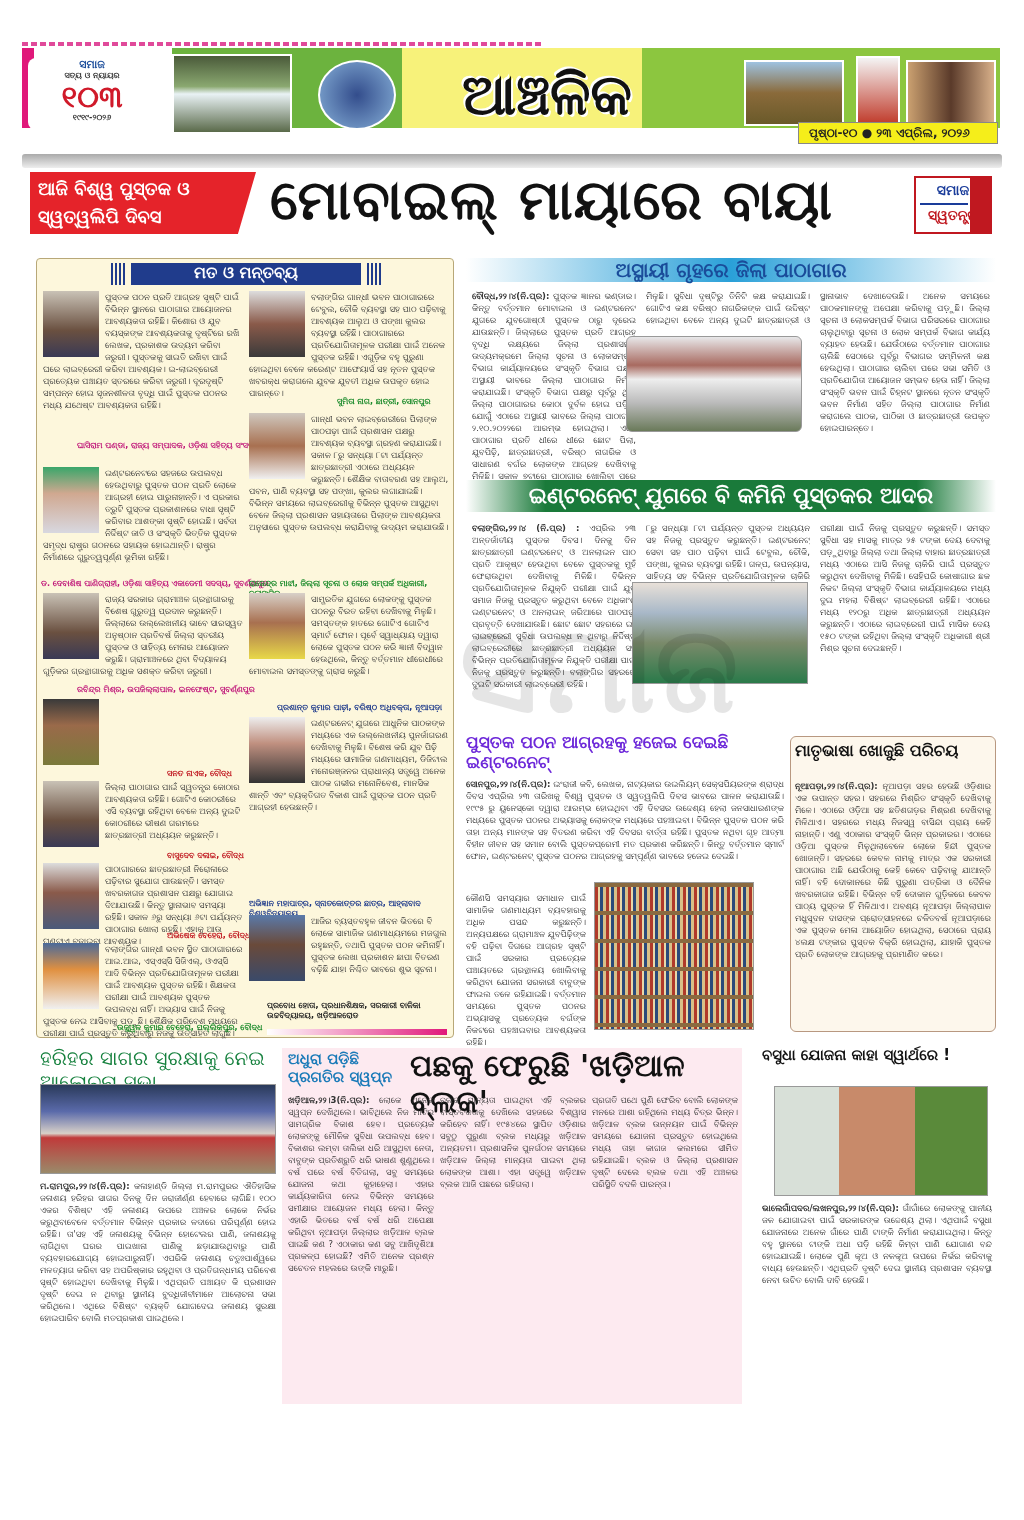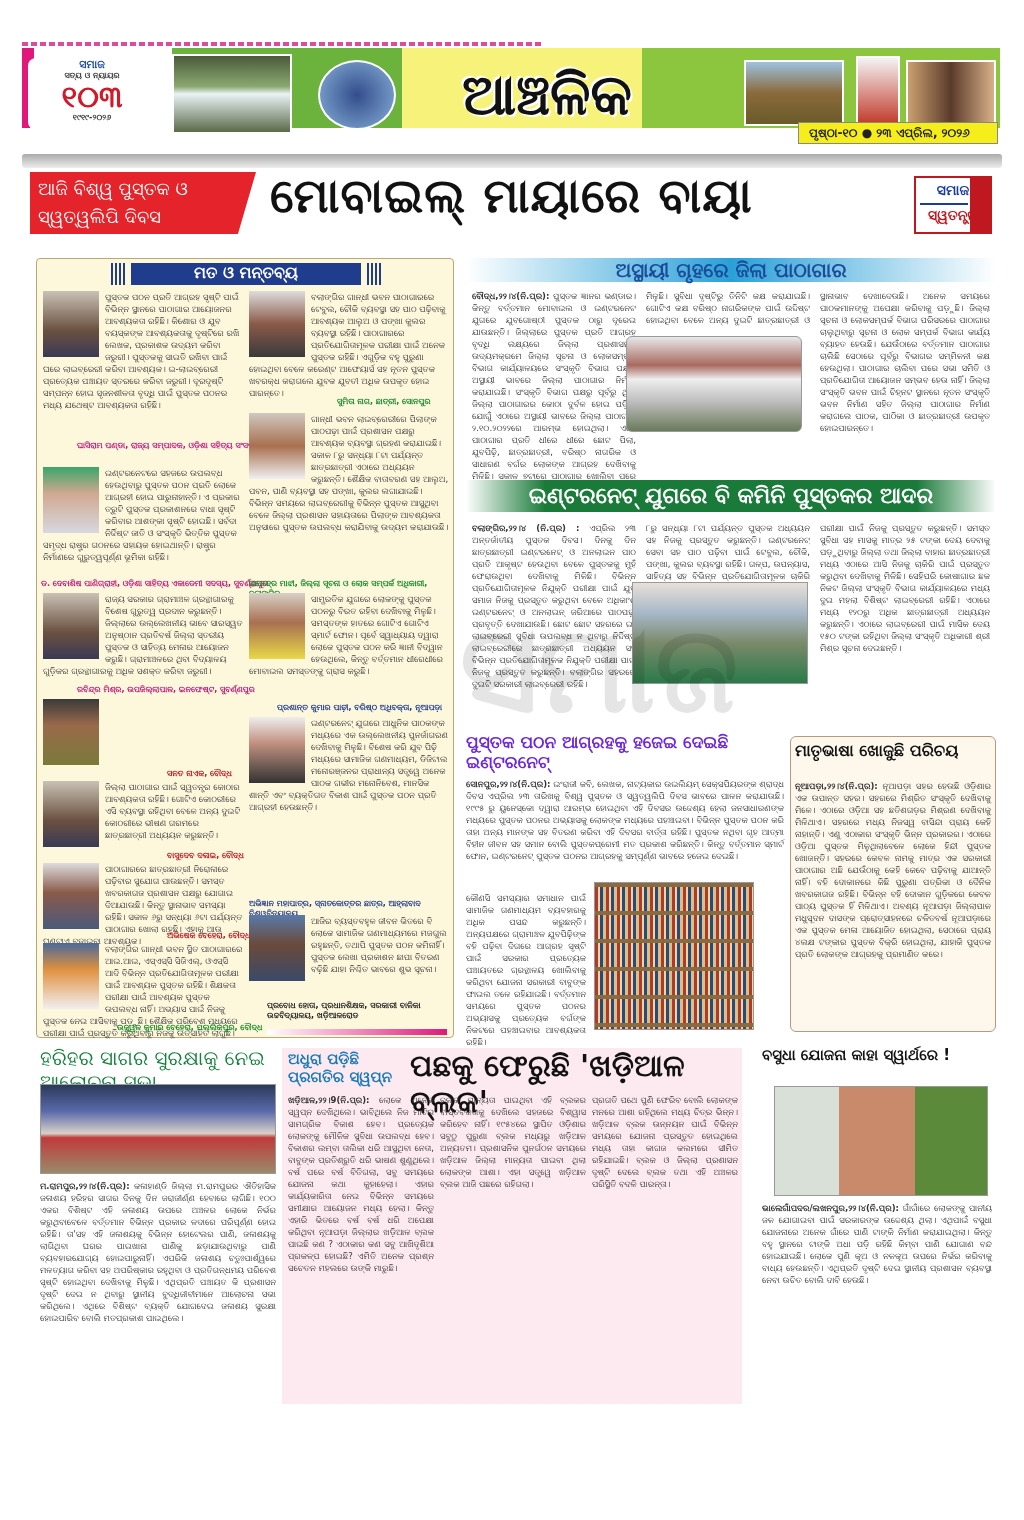--- a/index.html
+++ b/index.html
@@ -15,22 +15,22 @@
 .photo{position:absolute;border:2px solid #fff}
 .ph-water{left:150px;top:6px;width:120px;height:80px;background:linear-gradient(180deg,#4a5a3a,#8aa870 40%,#e9f2f5 50%,#5a6a4a)}
 .ph-temple{left:296px;top:12px;width:78px;height:70px;border-radius:50%;background:radial-gradient(circle,#334d8c,#87b0d8)}
 .mast-title{position:absolute;left:440px;top:14px;font-size:56px;font-weight:bold;color:#111;text-shadow:2px 2px 0 #fff,-2px -2px 0 #fff}
 .ph-hill{left:722px;top:12px;width:100px;height:66px;background:linear-gradient(180deg,#9ec2e0,#8a6a3a 50%,#6a5a2a)}
 .ph-woman{left:834px;top:8px;width:44px;height:70px;background:linear-gradient(180deg,#f4f4f4,#c03a2a)}
 .ph-kids{left:884px;top:12px;width:90px;height:66px;background:linear-gradient(90deg,#caa070,#5a3a2a,#d8b08a)}
 .pagebadge{position:absolute;left:776px;top:80px;width:200px;height:22px;background:#f5ee1a;border:1px solid #888;font-size:12px;font-weight:bold;padding:3px 10px;color:#222}
 .hdrule{left:22px;top:154px;width:980px;height:14px;background:linear-gradient(180deg,#aaa,#eee);border-radius:3px}
 .banner{left:30px;top:168px;width:965px;height:70px}
-.kicker{position:absolute;left:0;top:4px;width:226px;height:62px;background:#e5232a;color:#fff;font-weight:normal;font-size:18px;line-height:28px;padding:3px 8px;clip-path:polygon(0 0,100% 0,92% 100%,0 100%)}
-.headline{position:absolute;left:240px;top:0;font-size:47px;font-weight:bold;color:#111;letter-spacing:1px}
+.kicker{position:absolute;left:0;top:4px;width:226px;height:62px;background:#e5232a;color:#fff;font-weight:bold;font-size:18px;line-height:28px;padding:3px 8px;clip-path:polygon(0 0,100% 0,92% 100%,0 100%)}
+.headline{position:absolute;left:240px;top:0;font-size:55px;font-weight:bold;color:#111;letter-spacing:1px}
 .brand{position:absolute;left:884px;top:8px;width:78px;height:58px;border:2px solid #c01820;background:#fff;color:#1a3c9a;font-weight:bold;font-size:14px;text-align:center;padding-top:4px}
 .brand .pen{position:absolute;right:0;top:0;width:20px;height:54px;background:#c01820}
 .opinion{left:36px;top:258px;width:418px;height:780px;background:#fdf7dc;border:1px solid #b8a878;border-radius:4px}
 .op-title{position:absolute;left:94px;top:4px;width:230px;height:22px;background:#203c8c;color:#fff;font-size:16px;font-weight:bold;text-align:center}
 .op-bars{position:absolute;top:4px;width:14px;height:22px;background:repeating-linear-gradient(90deg,#203c8c 0 2px,transparent 2px 4px)}
 .op-item{position:absolute;font-size:8.5px;line-height:12px;color:#333}
 .op-item .pic{float:left;width:56px;height:66px;margin:0 6px 2px 0;background:linear-gradient(180deg,#c9c2b6,#6a5040 60%,#3a3a55)}
 .op-name{position:absolute;font-size:8px;font-weight:bold}
 .sec-band{height:24px;font-size:20px;font-weight:bold;text-align:center;line-height:24px}
 .col-text{font-size:8.5px;line-height:12px;color:#333;text-align:justify}
@@ -212,21 +212,21 @@
   <div class="col-text" style="position:absolute;top:134px;width:236px">
     <b>ମ.ରାମପୁର,୨୨।୪(ନି.ପ୍ର):</b>
     <span>କଳାହାଣ୍ଡି ଜିଲ୍ଲା ମ.ରାମପୁରର ଐତିହାସିକ ଜଳାଶୟ ହରିହର ସାଗର ଦିନକୁ ଦିନ ଜରାଜୀର୍ଣ୍ଣ ହେବାରେ ଲାଗିଛି। ୧୦୦ ଏକର ବିଶିଷ୍ଟ ଏହି ଜଳାଶୟ ଉପରେ ଅଞ୍ଚଳର ଲୋକେ ନିର୍ଭର କରୁଥିବାବେଳେ ବର୍ତ୍ତମାନ ବିଭିନ୍ନ ପ୍ରକାର ଳଦାରେ ପରିପୂର୍ଣ୍ଣ ହୋଇ ରହିଛି। ତା'ସହ ଏହି ଜଳାଶୟକୁ ବିଭିନ୍ନ ହୋଟେଲର ପାଣି, ଜଳାଶୟକୁ ଲାଗିଥିବା ଘରର ପାଇଖାନା ପାଣିକୁ ଛଡ଼ାଯାଉଥିବାରୁ ପାଣି ବ୍ୟବହାରଯୋଗ୍ୟ ହୋଇପାରୁନାହିଁ। ଏପରିକି ଜଳାଶୟ ଚତୁଃପାର୍ଶ୍ୱରେ ମଳତ୍ୟାଗ କରିବା ସହ ଅପରିଷ୍କାର ରହୁଥିବା ଓ ପ୍ରତିଗନ୍ଧମୟ ପରିବେଶ ସୃଷ୍ଟି ହୋଇଥିବା ଦେଖିବାକୁ ମିଳୁଛି। ଏଥିପ୍ରତି ପଞ୍ଚାୟତ କି ପ୍ରଶାସନ ଦୃଷ୍ଟି ଦେଇ ନ ଥିବାରୁ ସ୍ଥାନୀୟ ବୁଦ୍ଧିଜୀବୀମାନେ ଆଲୋଚନା ସଭା କରିଥିଲେ। ଏଥିରେ ବିଶିଷ୍ଟ ବ୍ୟକ୍ତି ଯୋଗଦେଇ ଜଳାଶୟ ସୁରକ୍ଷା ହୋଇପାରିବ ବୋଲି ମତପ୍ରକାଶ ପାଇଥିଲେ।</span>
   </div>
 </div>
 
 <div class="abs" style="left:282px;top:1048px;width:460px;height:356px;background:#fdeaf0">
   <div style="position:absolute;left:6px;top:2px;font-size:15px;font-weight:bold;color:#1a7ab8;line-height:18px;width:110px">ଅଧୁରା ପଡ଼ିଛି ପ୍ରଗତିର ସ୍ୱପ୍ନ</div>
   <div style="position:absolute;left:128px;top:0;font-size:30px;font-weight:bold;color:#111">ପଛକୁ ଫେରୁଛି 'ଖଡ଼ିଆଳ ବ୍ଲକ'</div>
   <div class="col-text" style="position:absolute;left:6px;top:46px;width:146px">
-    <b>ଖଡ଼ିଆଳ,୨୨।9(ନି.ପ୍ର):</b>
+    <b>ଖଡ଼ିଆଳ,୨୨।3(ନି.ପ୍ର):</b>
     <span>ଲୋକେ ଅନେକ ସ୍ୱପ୍ନ ଦେଖିଥିଲେ। ଭାବିଥିଲେ ନିଜ ମାଟିର ସାମଗ୍ରିକ ବିକାଶ ହେବ। ପ୍ରତ୍ୟେକ ଲୋକଙ୍କୁ ମୌଳିକ ସୁବିଧା ଉପଲବ୍ଧ ହେବ। ବିକାଶର ଲମ୍ବା ତାଲିକା ଧରି ଆସୁଥିବା ନେତା, ବାବୁଙ୍କ ପ୍ରତିଶ୍ରୁତି ଧରି ଭାଷଣ ଶୁଣୁଥିଲେ। ବର୍ଷ ପରେ ବର୍ଷ ବିତିଗଲା, ସବୁ ସମୟରେ ଯୋଜନା କଥା କୁହାହେଲା। ଏହାର କାର୍ଯ୍ୟକାରିତା ନେଇ ବିଭିନ୍ନ ସମୟରେ ସମୀକ୍ଷାର ଆୟୋଜନ ମଧ୍ୟ ହେଲା। କିନ୍ତୁ ଏହାରି ଭିତରେ ବର୍ଷ ବର୍ଷ ଧରି ଅପେକ୍ଷା କରିଥିବା ନୂଆପଡ଼ା ଜିଲ୍ଲାର ଖଡ଼ିଆଳ ବ୍ଲକ ପାଇଛି କଣ ? ଏଠାକାର କଣ ସବୁ ଆଖିଦୃଶିଆ ପ୍ରକଳ୍ପ ହୋଇଛି? ଏମିତି ଅନେକ ପ୍ରଶ୍ନ ସଚେତନ ମହଲରେ ଉଙ୍କି ମାରୁଛି।</span>
   </div>
   <div class="col-text" style="position:absolute;left:158px;top:46px;width:146px">
     <span>ବ୍ଲକ ମାନ୍ୟତା ପାଇଥିବା ଏହି ବ୍ଲକର ବାସ୍ତବିକତାକୁ ଦେଖିଲେ ସହଜରେ ବିଶ୍ୱାସ କରିହେବ ନାହିଁ। ୧୯୫୪ରେ ସ୍ଥାପିତ ଓଡ଼ିଶାର ସବୁଠୁ ପୁରୁଣା ବ୍ଲକ ମଧ୍ୟରୁ ଖଡ଼ିଆଳ ଅନ୍ୟତମ। ପ୍ରଶାସନିକ ପୁନର୍ଗଠନ ସମୟରେ ଖଡ଼ିଆଳ ଜିଲ୍ଲା ମାନ୍ୟତା ପାଇବା ଥିଲା ଲୋକଙ୍କ ଆଶା। ଏହା ସତ୍ତ୍ୱେ ଖଡ଼ିଆଳ ବ୍ଲକ ଆଜି ପଛରେ ରହିଗଲା।</span>
   </div>
   <div class="col-text" style="position:absolute;left:310px;top:46px;width:146px">
     <span>ପ୍ରଗତି ପଥେ ପୁଣି ଫେରିବ ବୋଲି ଲୋକଙ୍କ ମନରେ ଆଶା ରହିଥିଲେ ମଧ୍ୟ ଚିତ୍ର ଭିନ୍ନ। ଖଡ଼ିଆଳ ବ୍ଲକ ଉନ୍ନୟନ ପାଇଁ ବିଭିନ୍ନ ସମୟରେ ଯୋଜନା ପ୍ରସ୍ତୁତ ହୋଇଥିଲେ ମଧ୍ୟ ତାହା କାଗଜ କଲମରେ ସୀମିତ ରହିଯାଇଛି। ବ୍ଲକ ଓ ଜିଲ୍ଲା ପ୍ରଶାସନ ଦୃଷ୍ଟି ଦେଲେ ବ୍ଲକ ତଥା ଏହି ଅଞ୍ଚଳର ପରିସ୍ଥିତି ବଦଳି ପାରନ୍ତା।</span>
   </div>
 </div>
 

